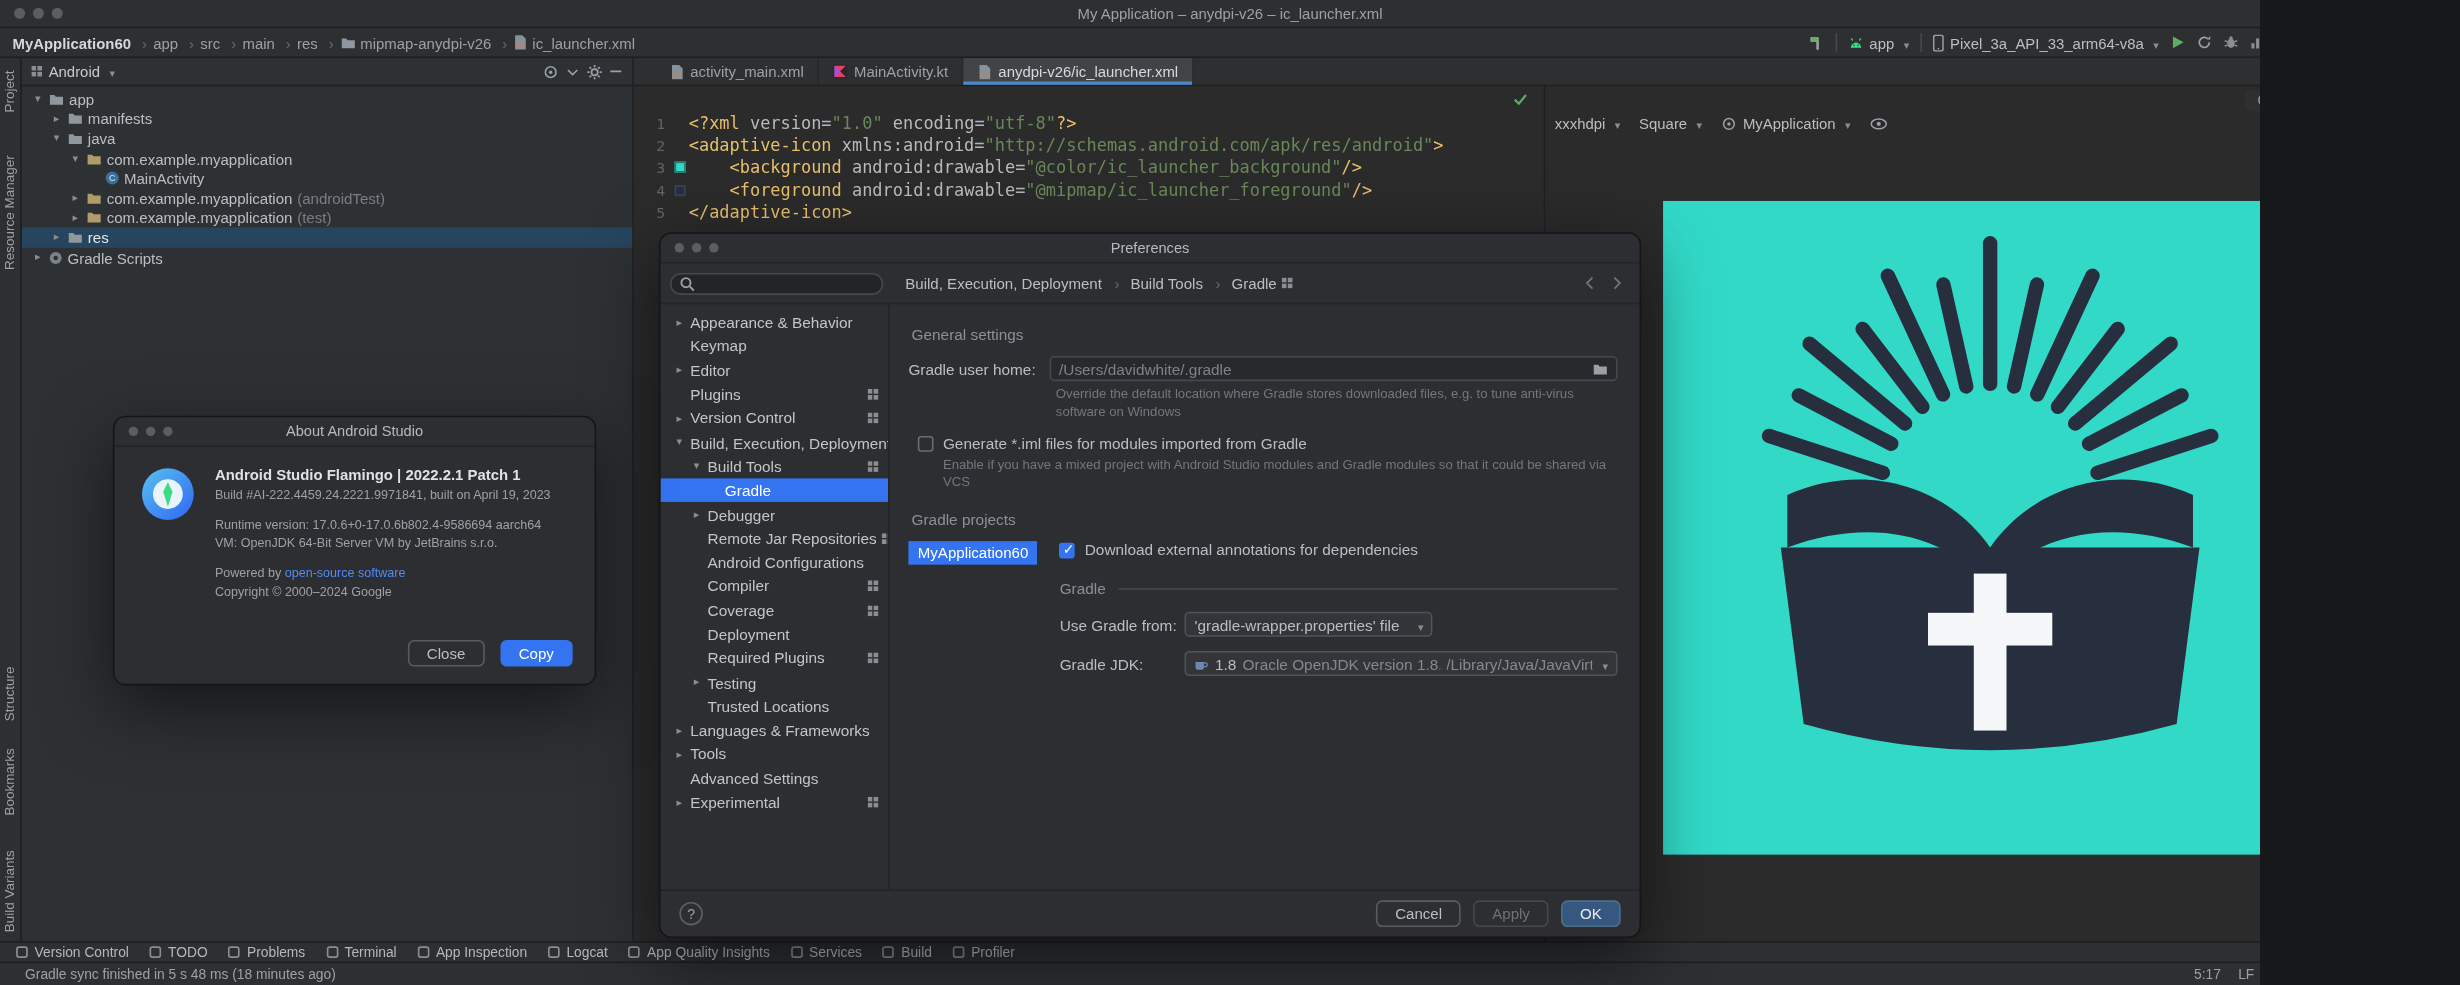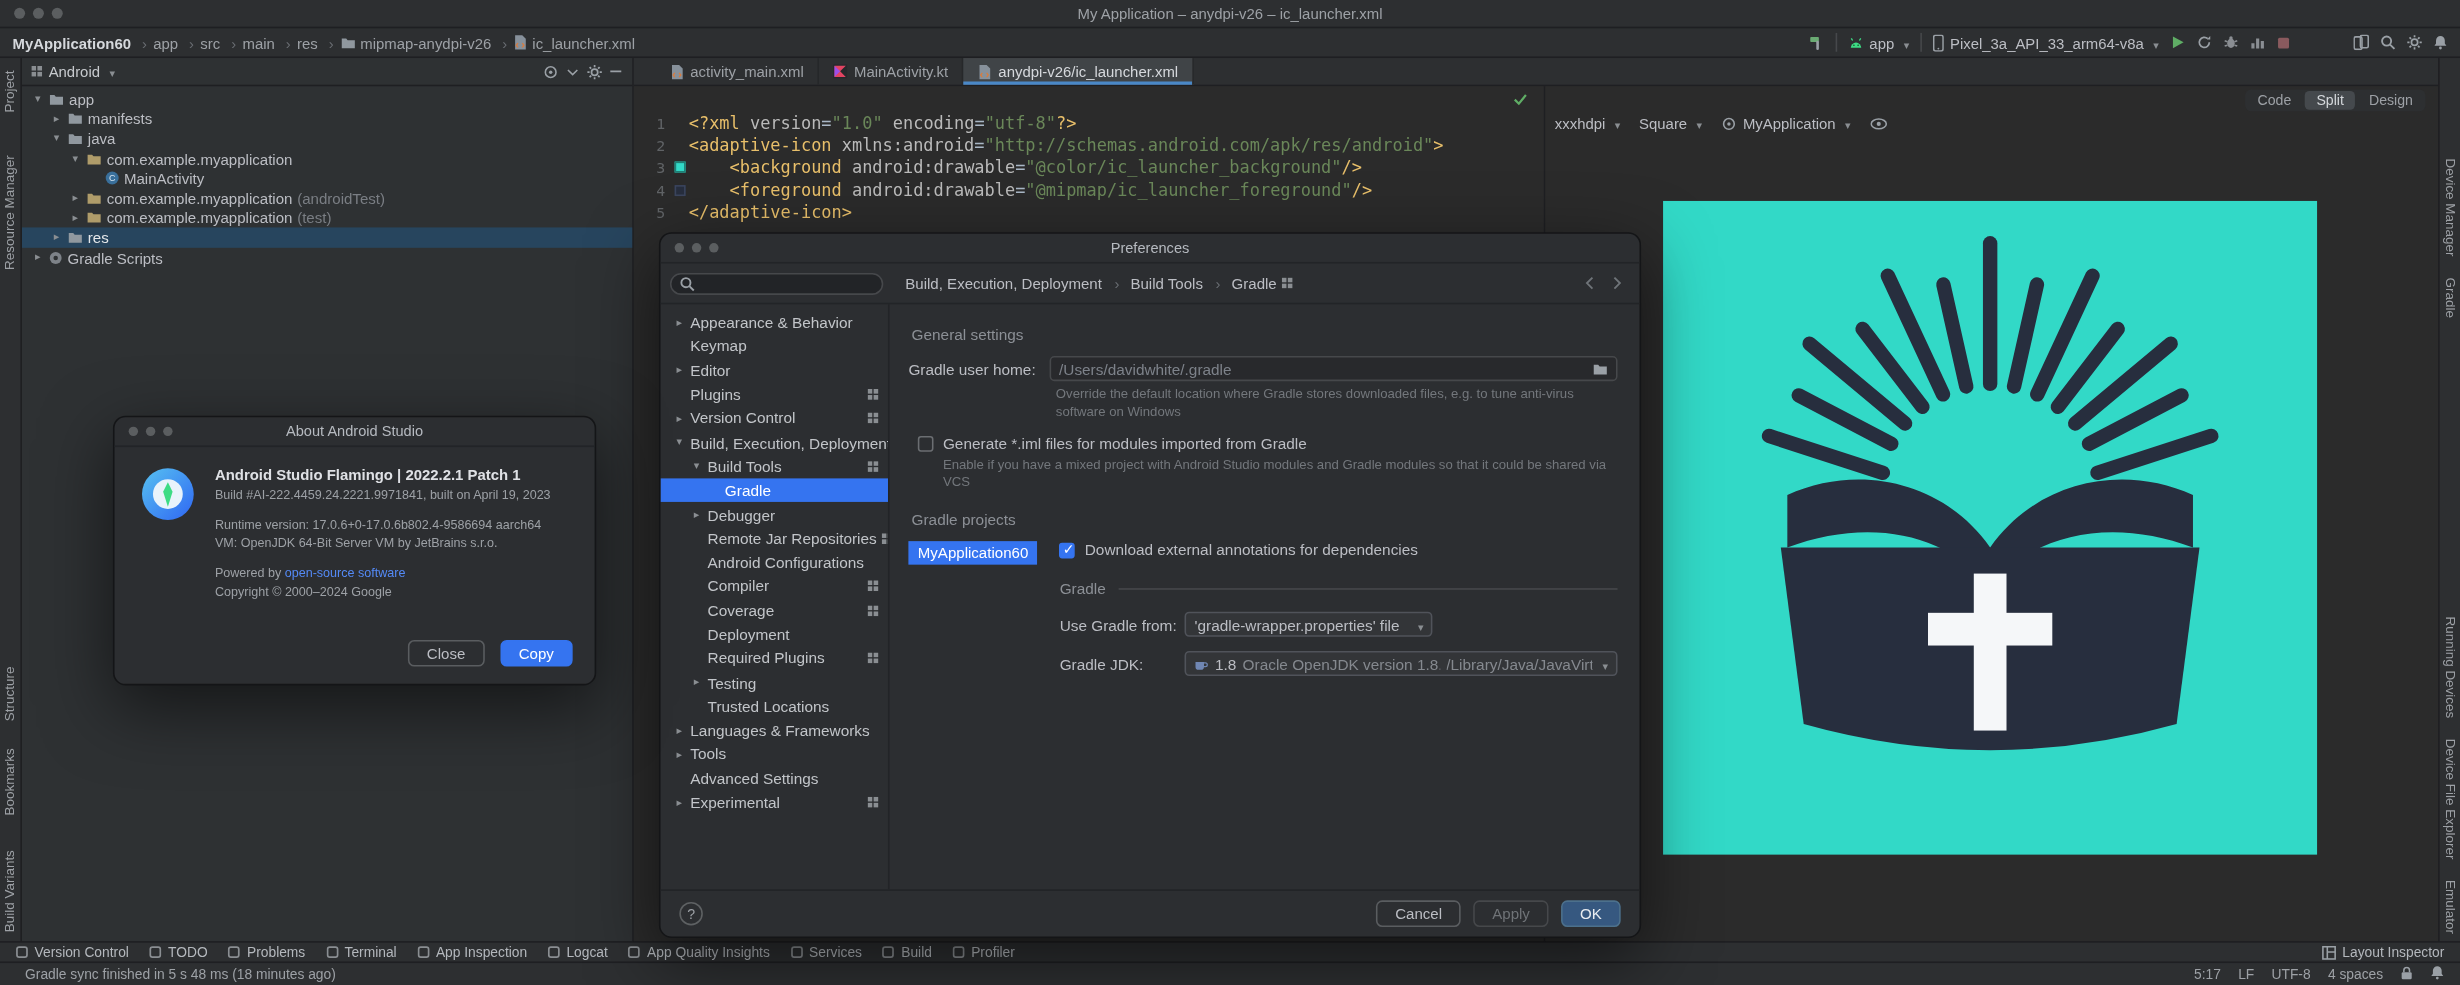--- a/index.html
+++ b/index.html
@@ -1,17 +1,17 @@
 <!DOCTYPE html>
 <html><head>
 <meta charset="utf-8">
 <style>
 *{margin:0;padding:0;box-sizing:border-box;}
 html,body{background:#17181a;overflow:hidden;}
-#wrap{width:2460px;height:985px;position:relative;overflow:hidden;}
+#wrap{width:2260px;height:985px;position:relative;overflow:hidden;}
 #stage{width:1568px;height:628px;position:absolute;left:0;top:0;transform:scale(1.5689,1.5685);transform-origin:0 0;
  background:#2b2d30;color:#bcbec4;font-family:"Liberation Sans","DejaVu Sans",sans-serif;font-size:10px;}
 .icn{display:inline-flex;align-items:center;justify-content:center;line-height:0;flex:none;}
 .caret::after{content:"▾";color:#8a8e92;font-size:7px;margin-left:2px;}
 
 .titlebar{height:18px;background:#2d2f31;border-bottom:1px solid #1e1f22;display:flex;align-items:center;position:relative;}
 .dots{display:flex;gap:5px;margin-left:9px;z-index:2;}
 .dot{width:7px;height:7px;border-radius:50%;background:#5b5e60;display:inline-block;}
 .titlebar-title{position:absolute;left:0;right:0;text-align:center;font-size:9.5px;color:#9da1a6;}
 

